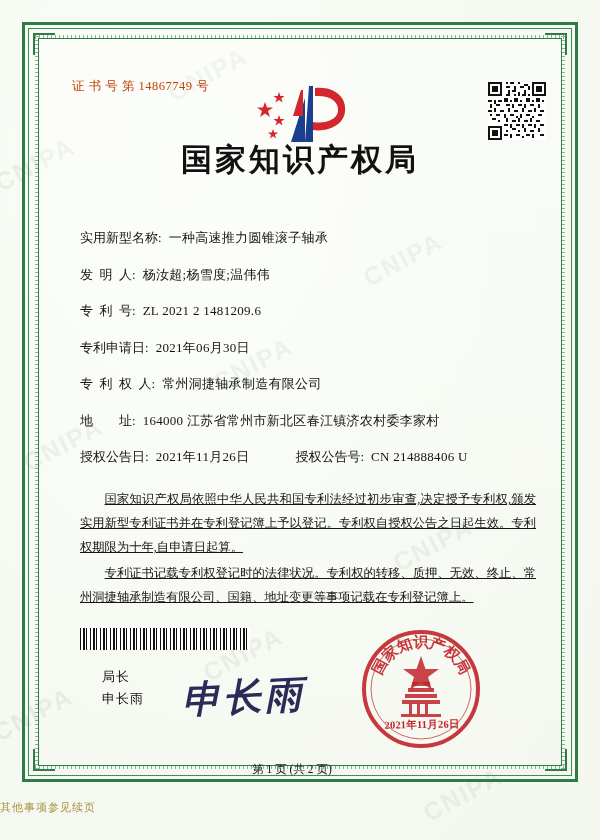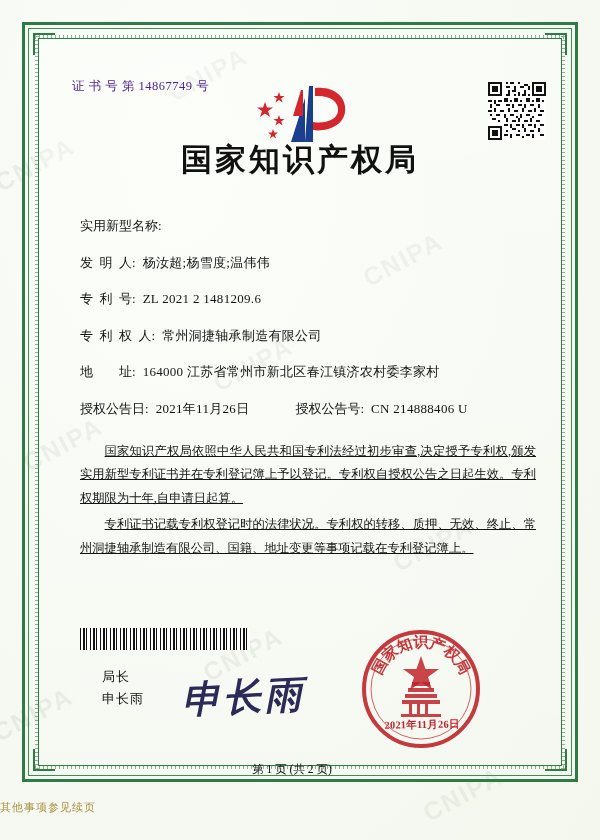--- a/index.html
+++ b/index.html
@@ -116,21 +116,21 @@
   
   .content {
     position: absolute;
     left: 56px;
     top: 78px;
     width: 488px;
   }
 
   .cert-no {
     font-size: 12.5px;
-    color: #4c1d95;
+    color: #c2410c;
     letter-spacing: 0.5px;
     margin-left: 16px;
   }
 
   
   .logo {
     position: absolute;
     left: 253px;
     top: 82px;
     width: 96px;
@@ -151,21 +151,21 @@
     text-align: center;
     font-size: 31px;
     font-weight: bold;
     letter-spacing: 3px;
     color: #111;
     margin-top: 44px;
     font-family: "DejaVu Serif", "Liberation Serif", serif;
   }
 
   .fields {
-    margin-top: 36px;
+    margin-top: 48px;
     margin-left: 24px;
   }
   .field-row {
     display: flex;
     align-items: baseline;
     margin-bottom: 18.5px;
     font-size: 13px;
     color: #141414;
   }
   .field-label {
@@ -425,28 +425,33 @@
   </div>
 
   <div class="content">
     <div class="cert-no">证 书 号 第 14867749 号</div>
 
     <div class="doc-title">国家知识产权局</div>
 
     <div class="fields">
       <div class="field-row">
         <span class="field-label">实用新型名称:</span>
+        <span class="field-value">一种高速推力圆锥滚子轴承</span>
       </div>
       <div class="field-row">
         <span class="field-label">发  明  人:</span>
         <span class="field-value">杨汝超;杨雪度;温伟伟</span>
       </div>
       <div class="field-row">
         <span class="field-label">专  利  号:</span>
         <span class="field-value">ZL 2021 2 1481209.6</span>
+      </div>
+      <div class="field-row">
+        <span class="field-label">专利申请日:</span>
+        <span class="field-value">2021年06月30日</span>
       </div>
       <div class="field-row">
         <span class="field-label">专  利  权  人:</span>
         <span class="field-value">常州洞捷轴承制造有限公司</span>
       </div>
       <div class="field-row">
         <span class="field-label">地        址:</span>
         <span class="field-value">164000 江苏省常州市新北区春江镇济农村委李家村</span>
       </div>
       <div class="field-row pair">

